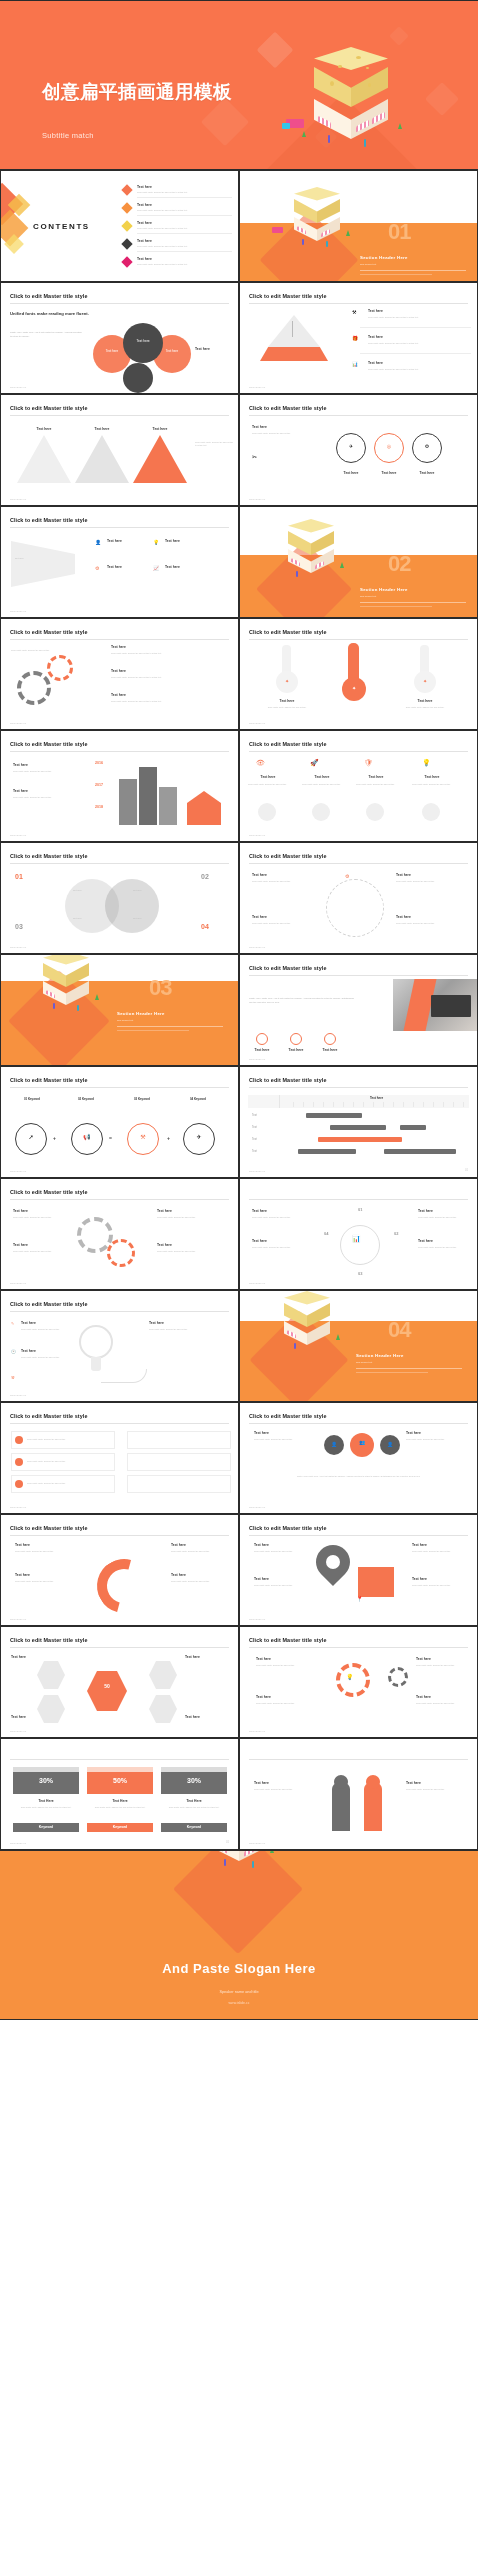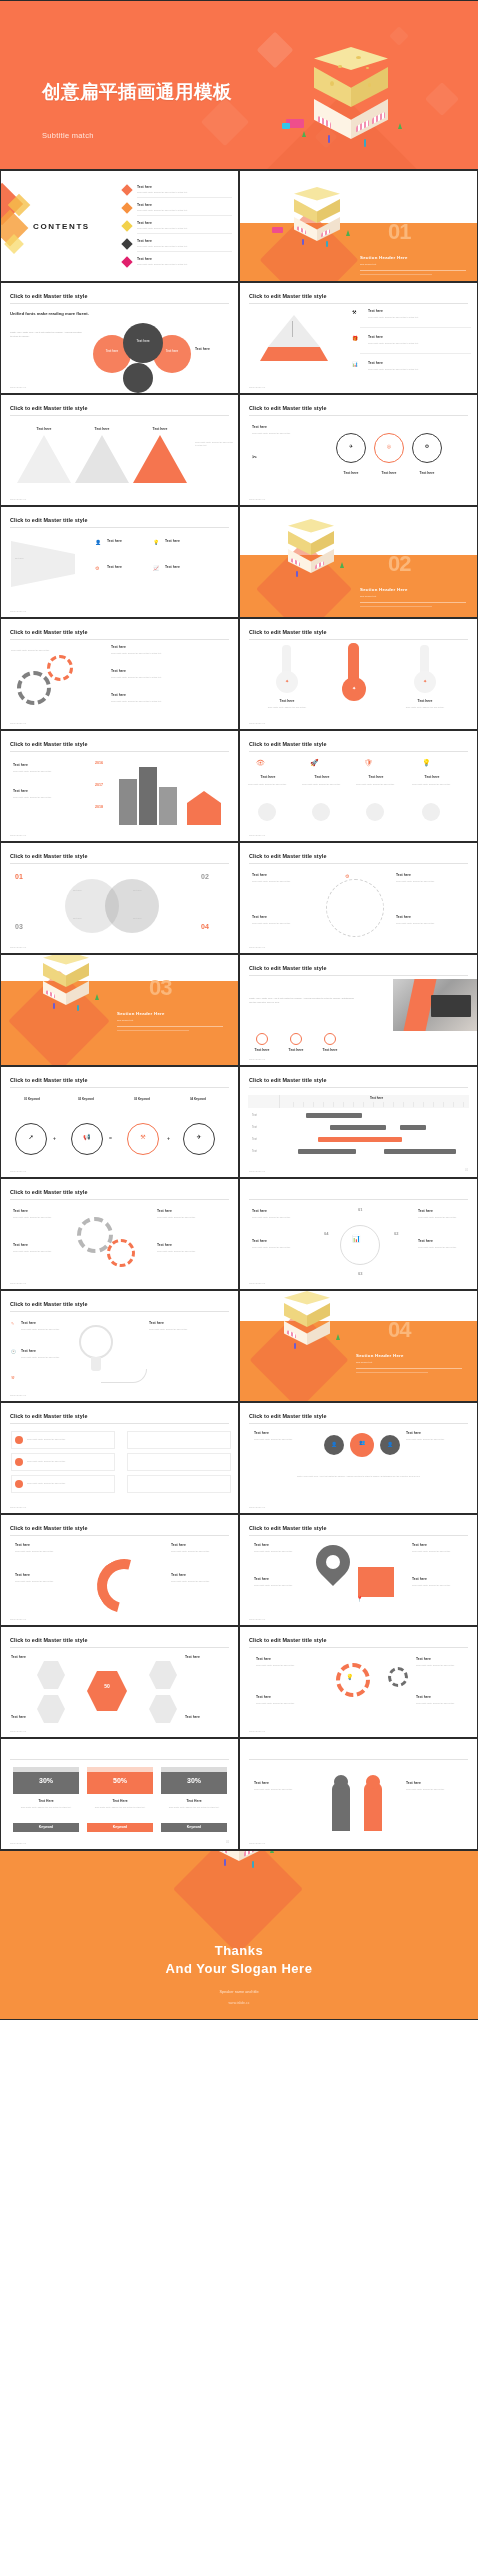--- a/index.html
+++ b/index.html
@@ -757,19 +757,18 @@
       <div class="iso-ground" style="left:6px;top:42px;width:92px;height:92px;"></div>
 
       <div class="base-front" style="left:28px;top:34px;width:25px;height:26px;clip-path:polygon(0 0,100% 52%,100% 100%,0 52%);"></div>
       <div class="base-side" style="left:53px;top:34px;width:25px;height:26px;clip-path:polygon(0 52%,100% 0,100% 52%,0 100%);"></div>
       <div class="awning" style="left:31px;top:45px;width:10px;height:5px;transform:skewY(27deg);"></div>
       <div class="awning" style="left:58px;top:48px;width:10px;height:5px;transform:skewY(-27deg);"></div>
       <div class="tree" style="left:84px;top:46px;"></div>
       <div class="person" style="left:38px;top:58px;height:7px;background:#6d5bd0;"></div>
       <div class="person" style="left:66px;top:60px;height:7px;background:#3aa6c0;"></div>
     </div>
-    <div class="end-t1">Thanks</div>
-    <div class="end-t2">And Your Slogan Here</div>
+    <div class="end-t2">And Paste Slogan Here</div>
     <div class="end-m1">Speaker name and title</div>
     <div class="end-m2">www.islide.cc</div>
   </div>
 
 </div>
 
 </body></html>

